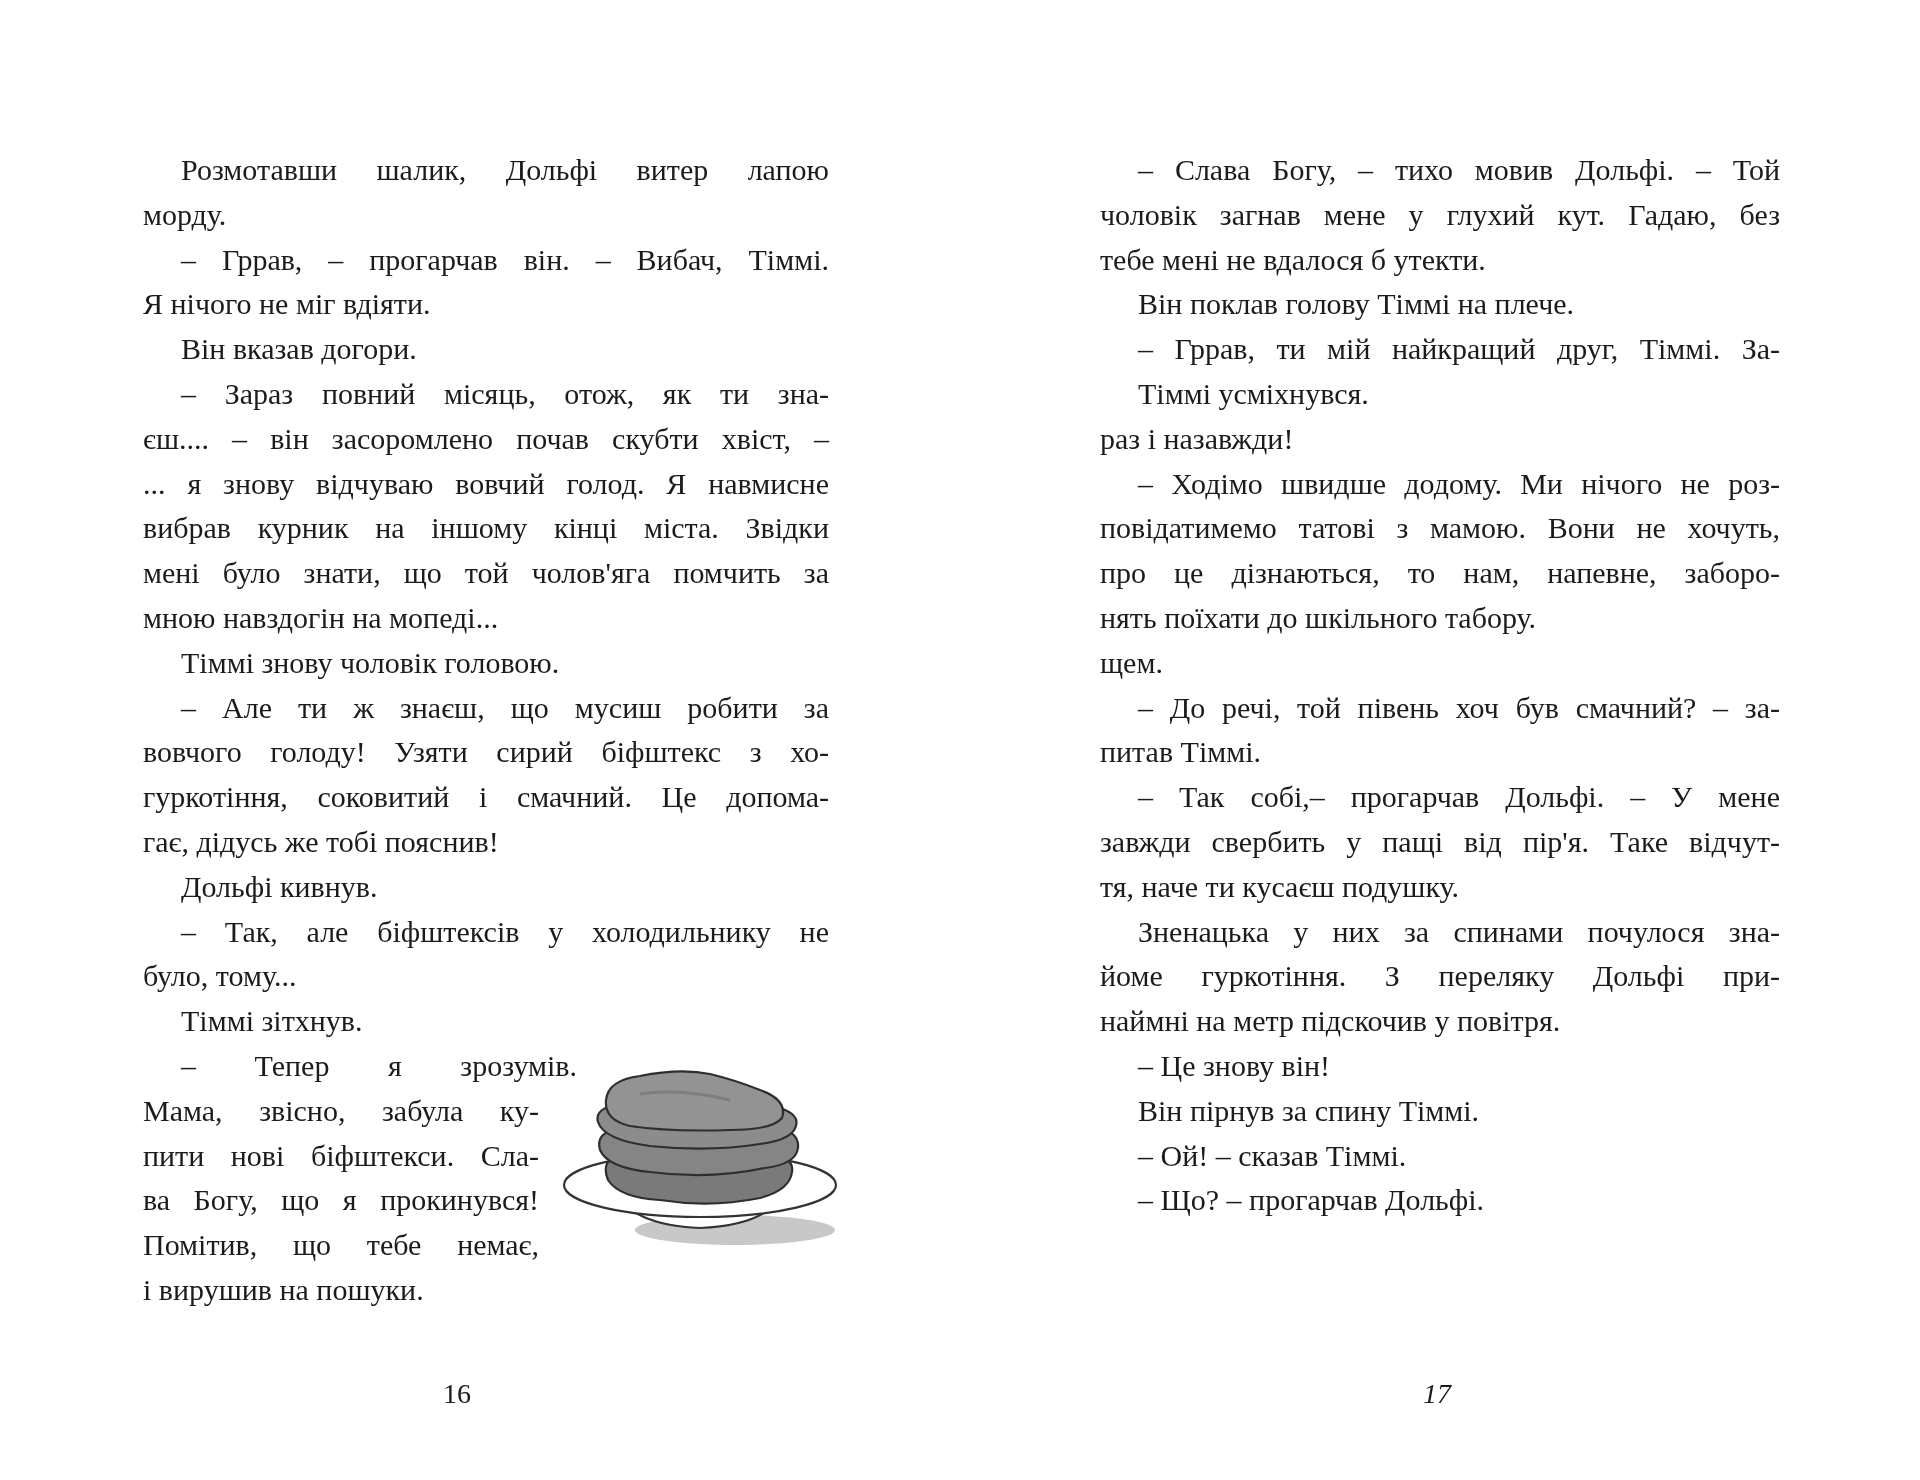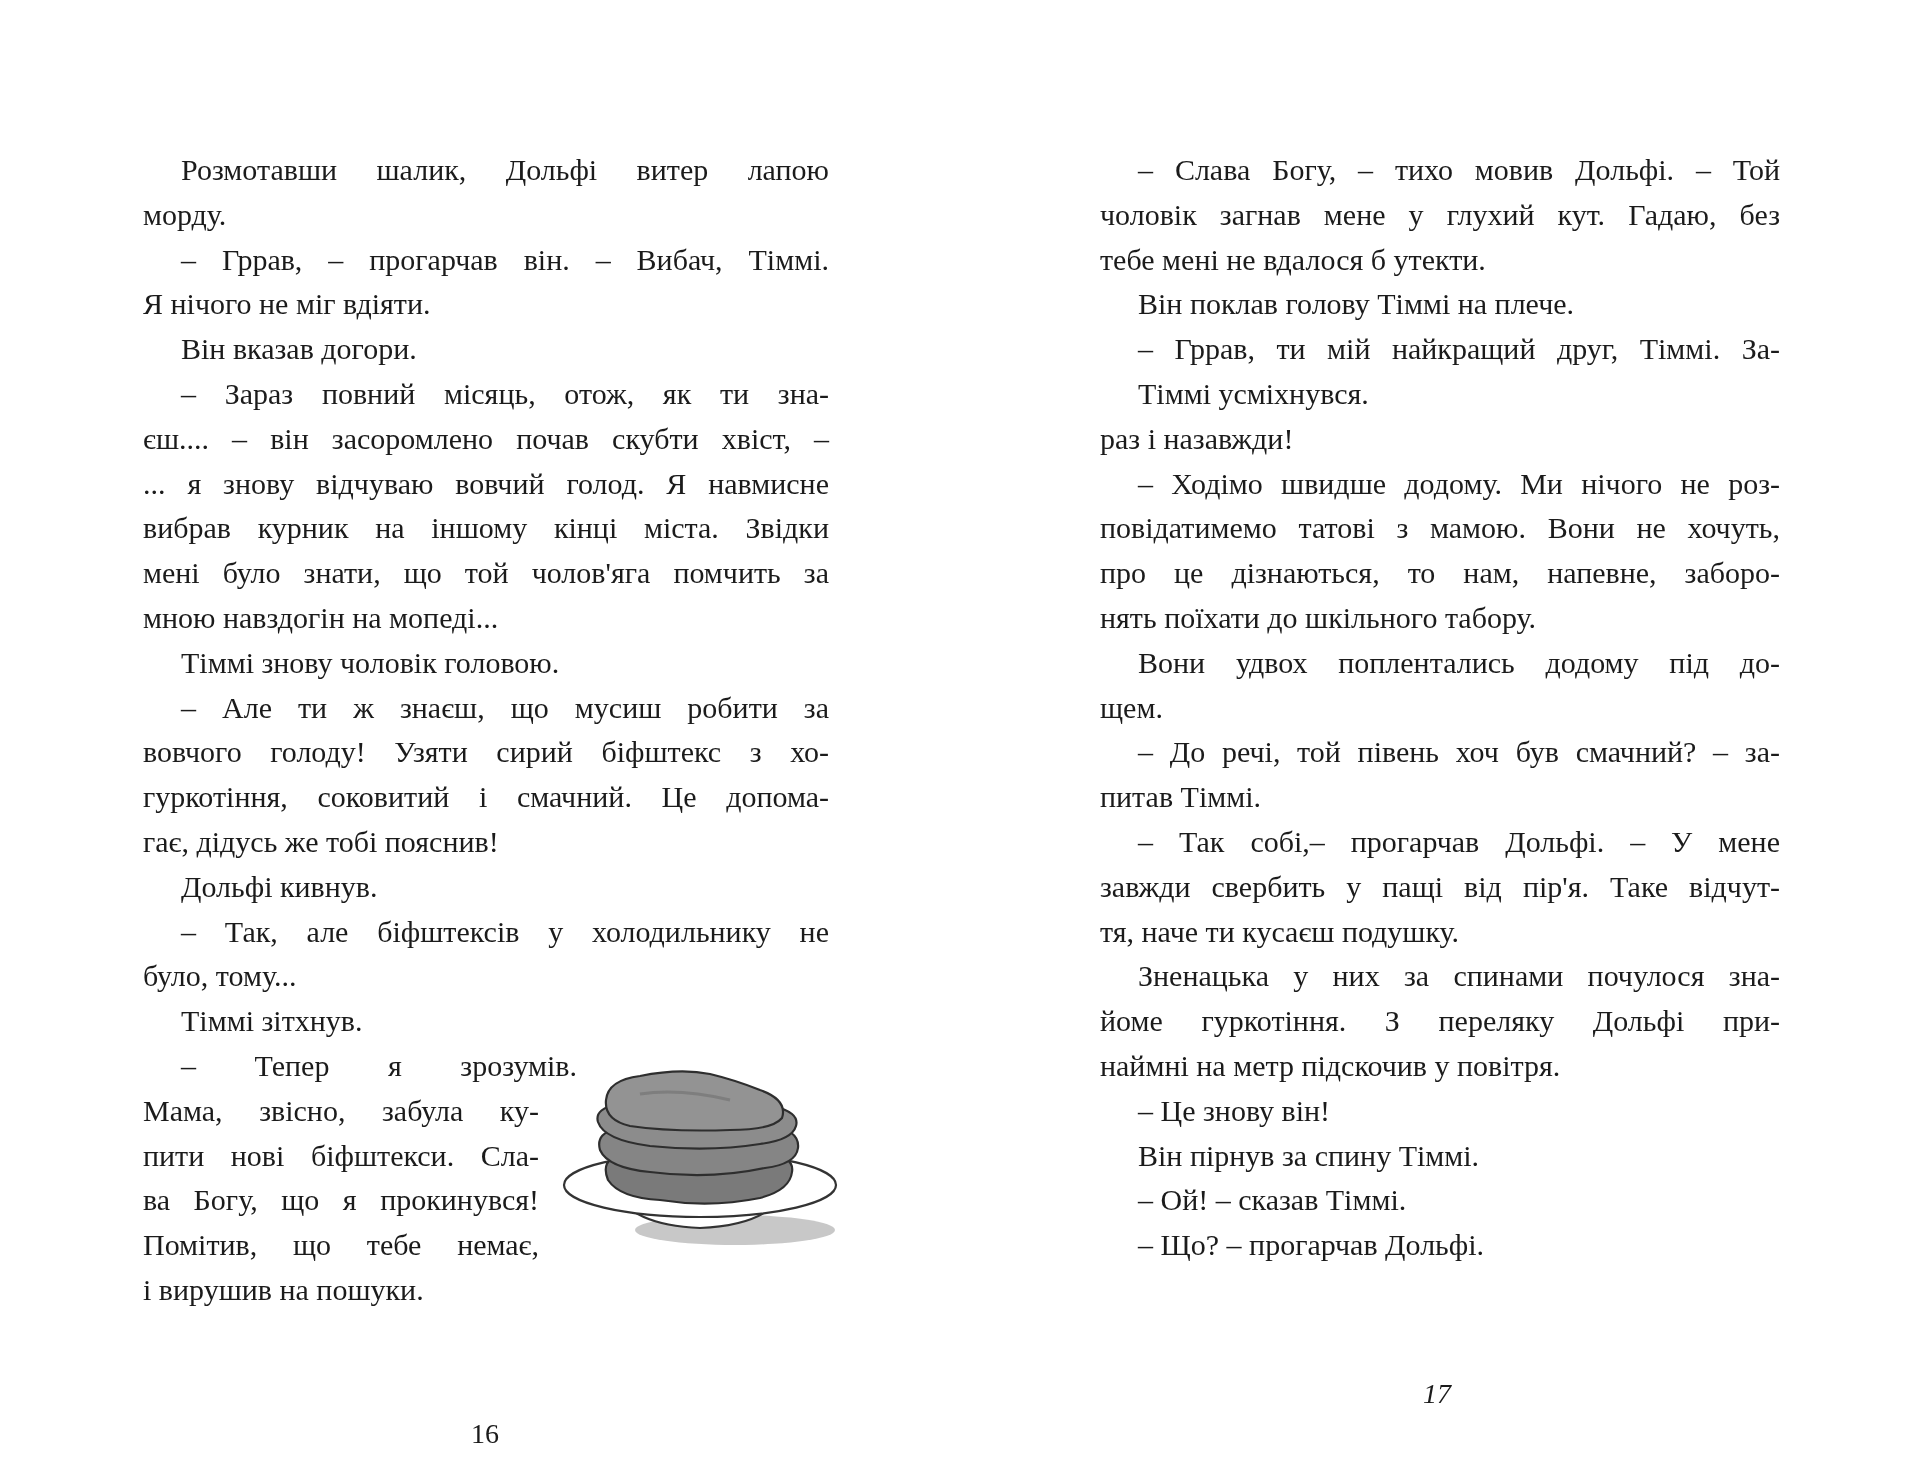--- a/index.html
+++ b/index.html
@@ -18,21 +18,21 @@
     height: 44.8px; line-height: 44.8px; font-size: 30px;
     white-space: nowrap; text-align: justify; text-align-last: justify;
   }
   .line.last { text-align-last: left; }
   .line.indent { padding-left: 38px; }
   .line.narrow { width: 396px; }
   .page-number {
     position: absolute; top: 1378px; width: 80px; margin-left: -40px;
     text-align: center; font-size: 28px; line-height: 32px;
   }
-  .page-left .page-number { left: 485px; margin-top: 40px; }
+  .page-left .page-number { left: 457px; }
   .page-right .page-number { left: 477px; font-style: italic; }
   .illustration { position: absolute; left: 560px; top: 1060px; width: 280px; height: 190px; }
 </style>
 </head>
 <body>
 
 <div class="page page-left">
   <div class="column" id="col-0">
       <div class="line indent">Розмотавши шалик, Дольфі витер лапою</div>
       <div class="line last">морду.</div>
@@ -87,21 +87,20 @@
       <div class="line">чоловік загнав мене у глухий кут. Гадаю, без</div>
       <div class="line last">тебе мені не вдалося б утекти.</div>
       <div class="line indent last">Він поклав голову Тіммі на плече.</div>
       <div class="line indent">– Гррав, ти мій найкращий друг, Тіммі. За-</div>
       <div class="line indent last">Тіммі усміхнувся.</div>
       <div class="line last">раз і назавжди!</div>
       <div class="line indent">– Ходімо швидше додому. Ми нічого не роз-</div>
       <div class="line">повідатимемо татові з мамою. Вони не хочуть,</div>
       <div class="line">про це дізнаються, то нам, напевне, заборо-</div>
       <div class="line last">нять поїхати до шкільного табору.</div>
-      <div class="line indent">Вони удвох поплентались додому під до-</div>
       <div class="line last">щем.</div>
       <div class="line indent">– До речі, той півень хоч був смачний? – за-</div>
       <div class="line last">питав Тіммі.</div>
       <div class="line indent">– Так собі,– прогарчав Дольфі. – У мене</div>
       <div class="line">завжди свербить у пащі від пір'я. Таке відчут-</div>
       <div class="line last">тя, наче ти кусаєш подушку.</div>
       <div class="line indent">Зненацька у них за спинами почулося зна-</div>
       <div class="line">йоме гуркотіння. З переляку Дольфі при-</div>
       <div class="line last">наймні на метр підскочив у повітря.</div>
       <div class="line indent last">– Це знову він!</div>

